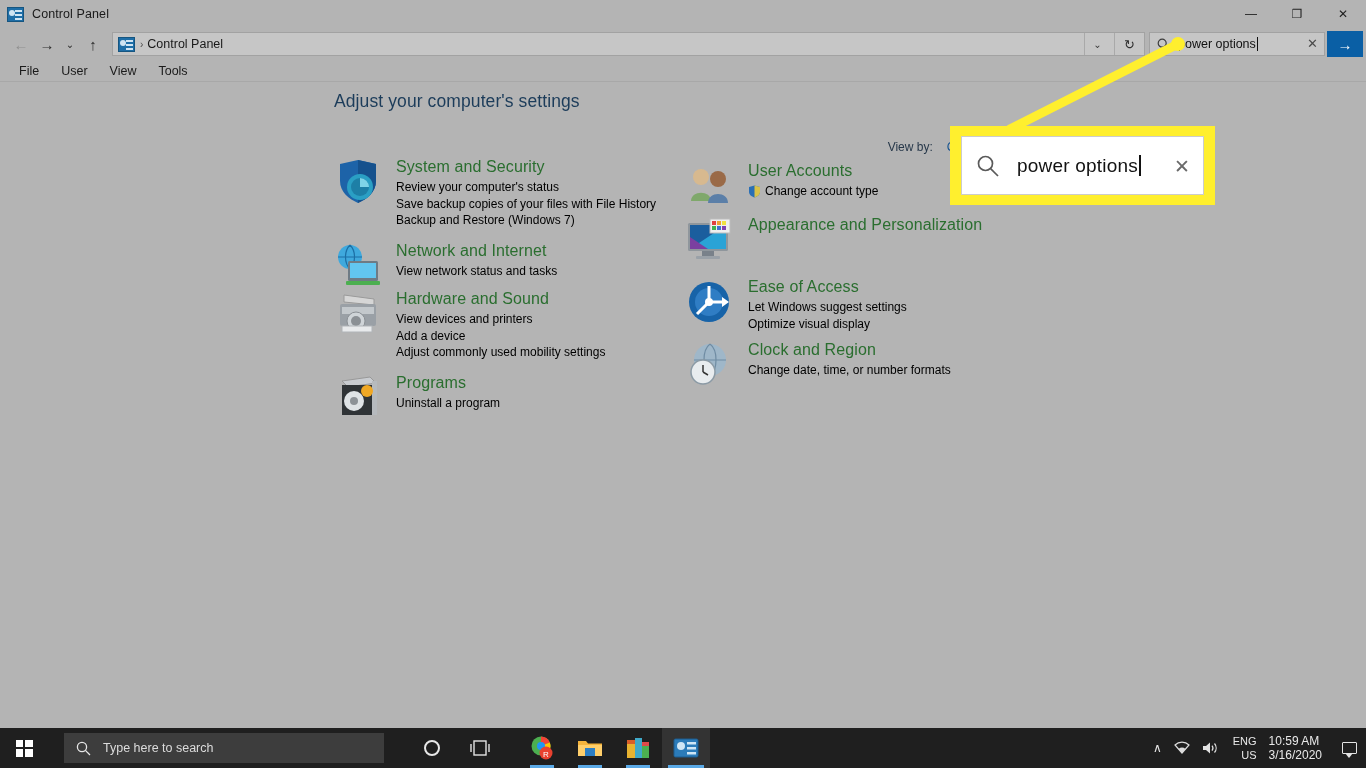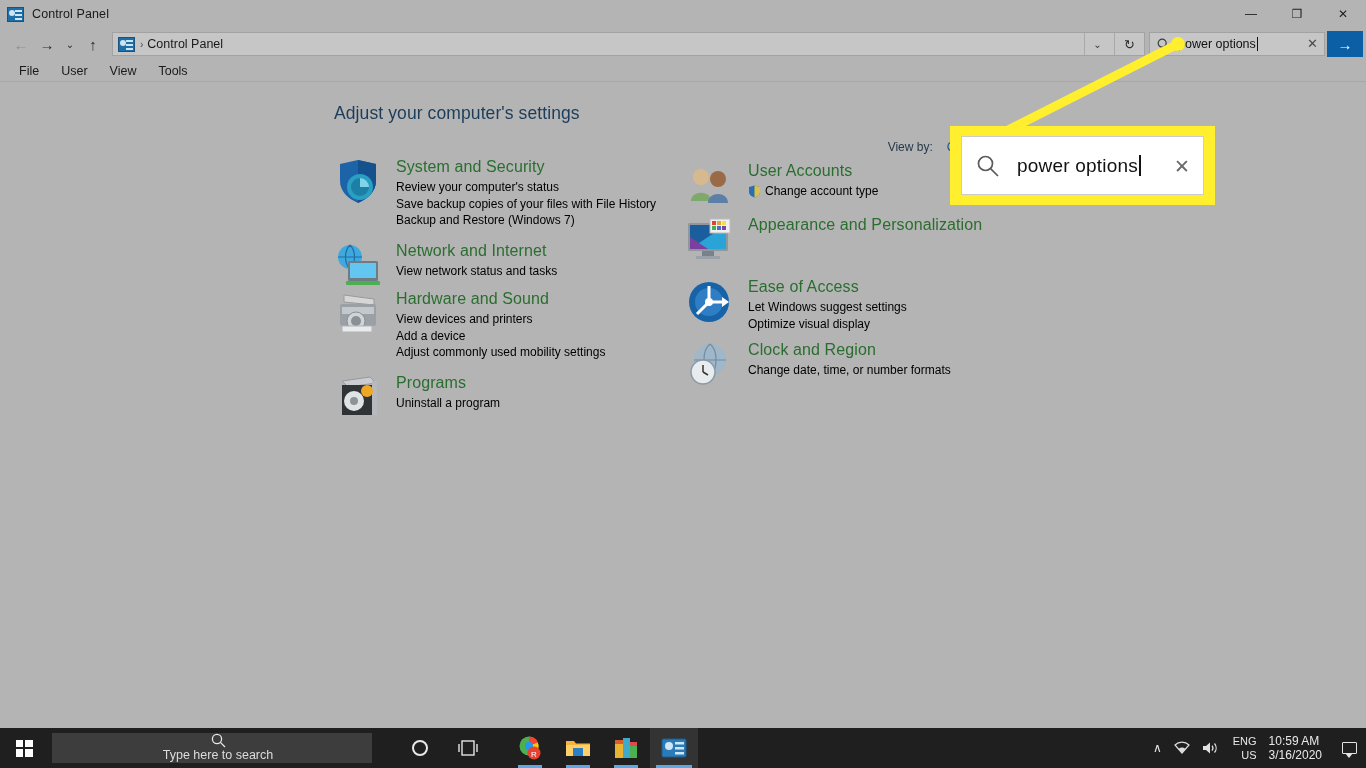--- a/index.html
+++ b/index.html
@@ -96,21 +96,21 @@
   .menu-item {
     padding: 2px 11px; font-size: 12.5px; color: #1a1a1a;
   }
 
   
   .content {
     position: absolute; left: 0; top: 83px; width: 1366px; height: 645px;
     background: #b4b4b4;
   }
   .page-title {
-    position: absolute; left: 334px; top: 20px;
+    position: absolute; left: 334px; top: 8px;
     font-size: 17.5px; color: #1c3c5a; letter-spacing: .1px;
   }
   .viewby {
     position: absolute; right: 352px; top: 28px;
     font-size: 12px; color: #1c2b3a; display: flex; align-items: center; gap: 14px; margin-top: 29px;
   }
   .viewby-label { color: #27384a; }
   .viewby-value { color: #15538f; }
   .viewby-caret { font-size: 9px; color: #15538f; }
 
@@ -161,21 +161,21 @@
     background: #1f1f1f; display: flex; align-items: center;
   }
   .start-btn {
     width: 48px; height: 40px; display: flex; align-items: center; justify-content: center;
   }
   .win-logo { width: 17px; height: 17px; display: grid;
     grid-template-columns: 1fr 1fr; grid-template-rows: 1fr 1fr; gap: 2px; }
   .win-logo i { background: #fff; display: block; }
   .tb-search {
     width: 320px; height: 30px; background: #3d3d3d;
-    display: flex; align-items: center; margin-left: 4px; flex-direction: column;
+    display: flex; align-items: center; margin-left: 16px;
   }
   .tb-search-icon { margin-left: 12px; color: #e6e6e6; display: flex; }
   .tb-search-ph { margin-left: 12px; font-size: 12.5px; color: #dcdcdc; }
   .tb-icon {
     width: 48px; height: 40px; display: flex; align-items: center; justify-content: center;
     position: relative;
   }
   .tb-icon.active { background: #333; }
   .tb-icon.active:after {
     content: ""; position: absolute; bottom: 0; left: 6px; right: 6px; height: 3px;

